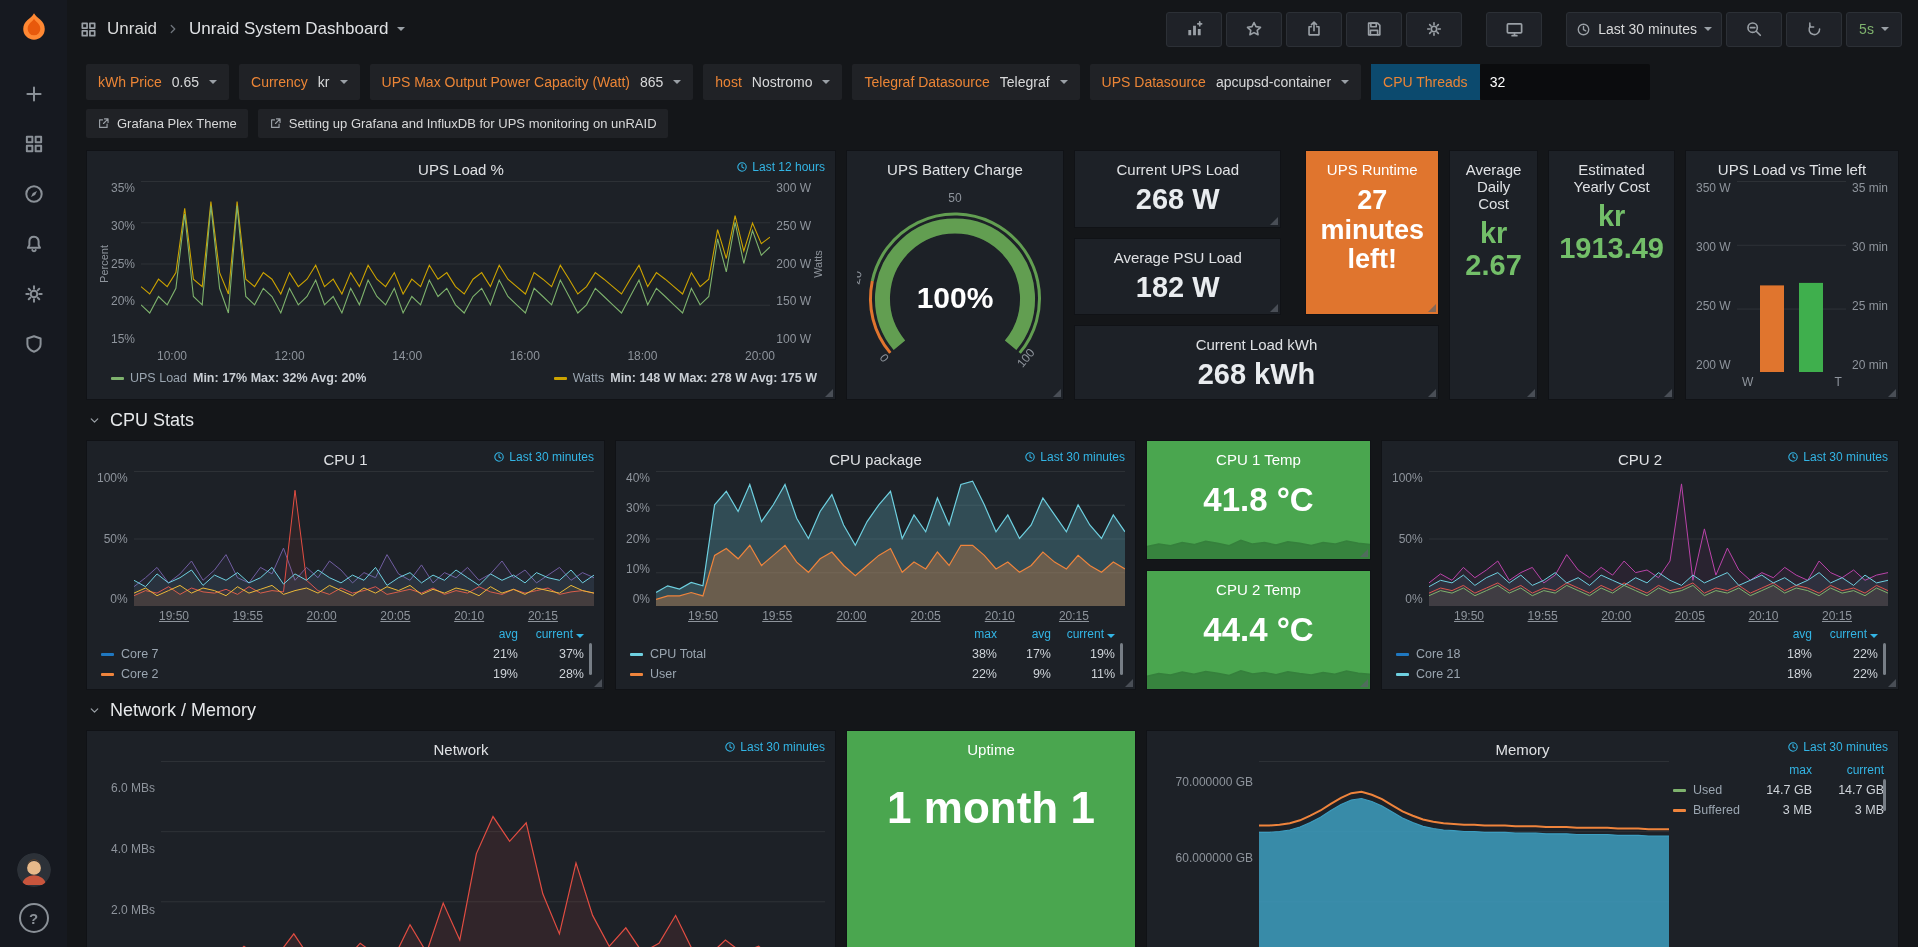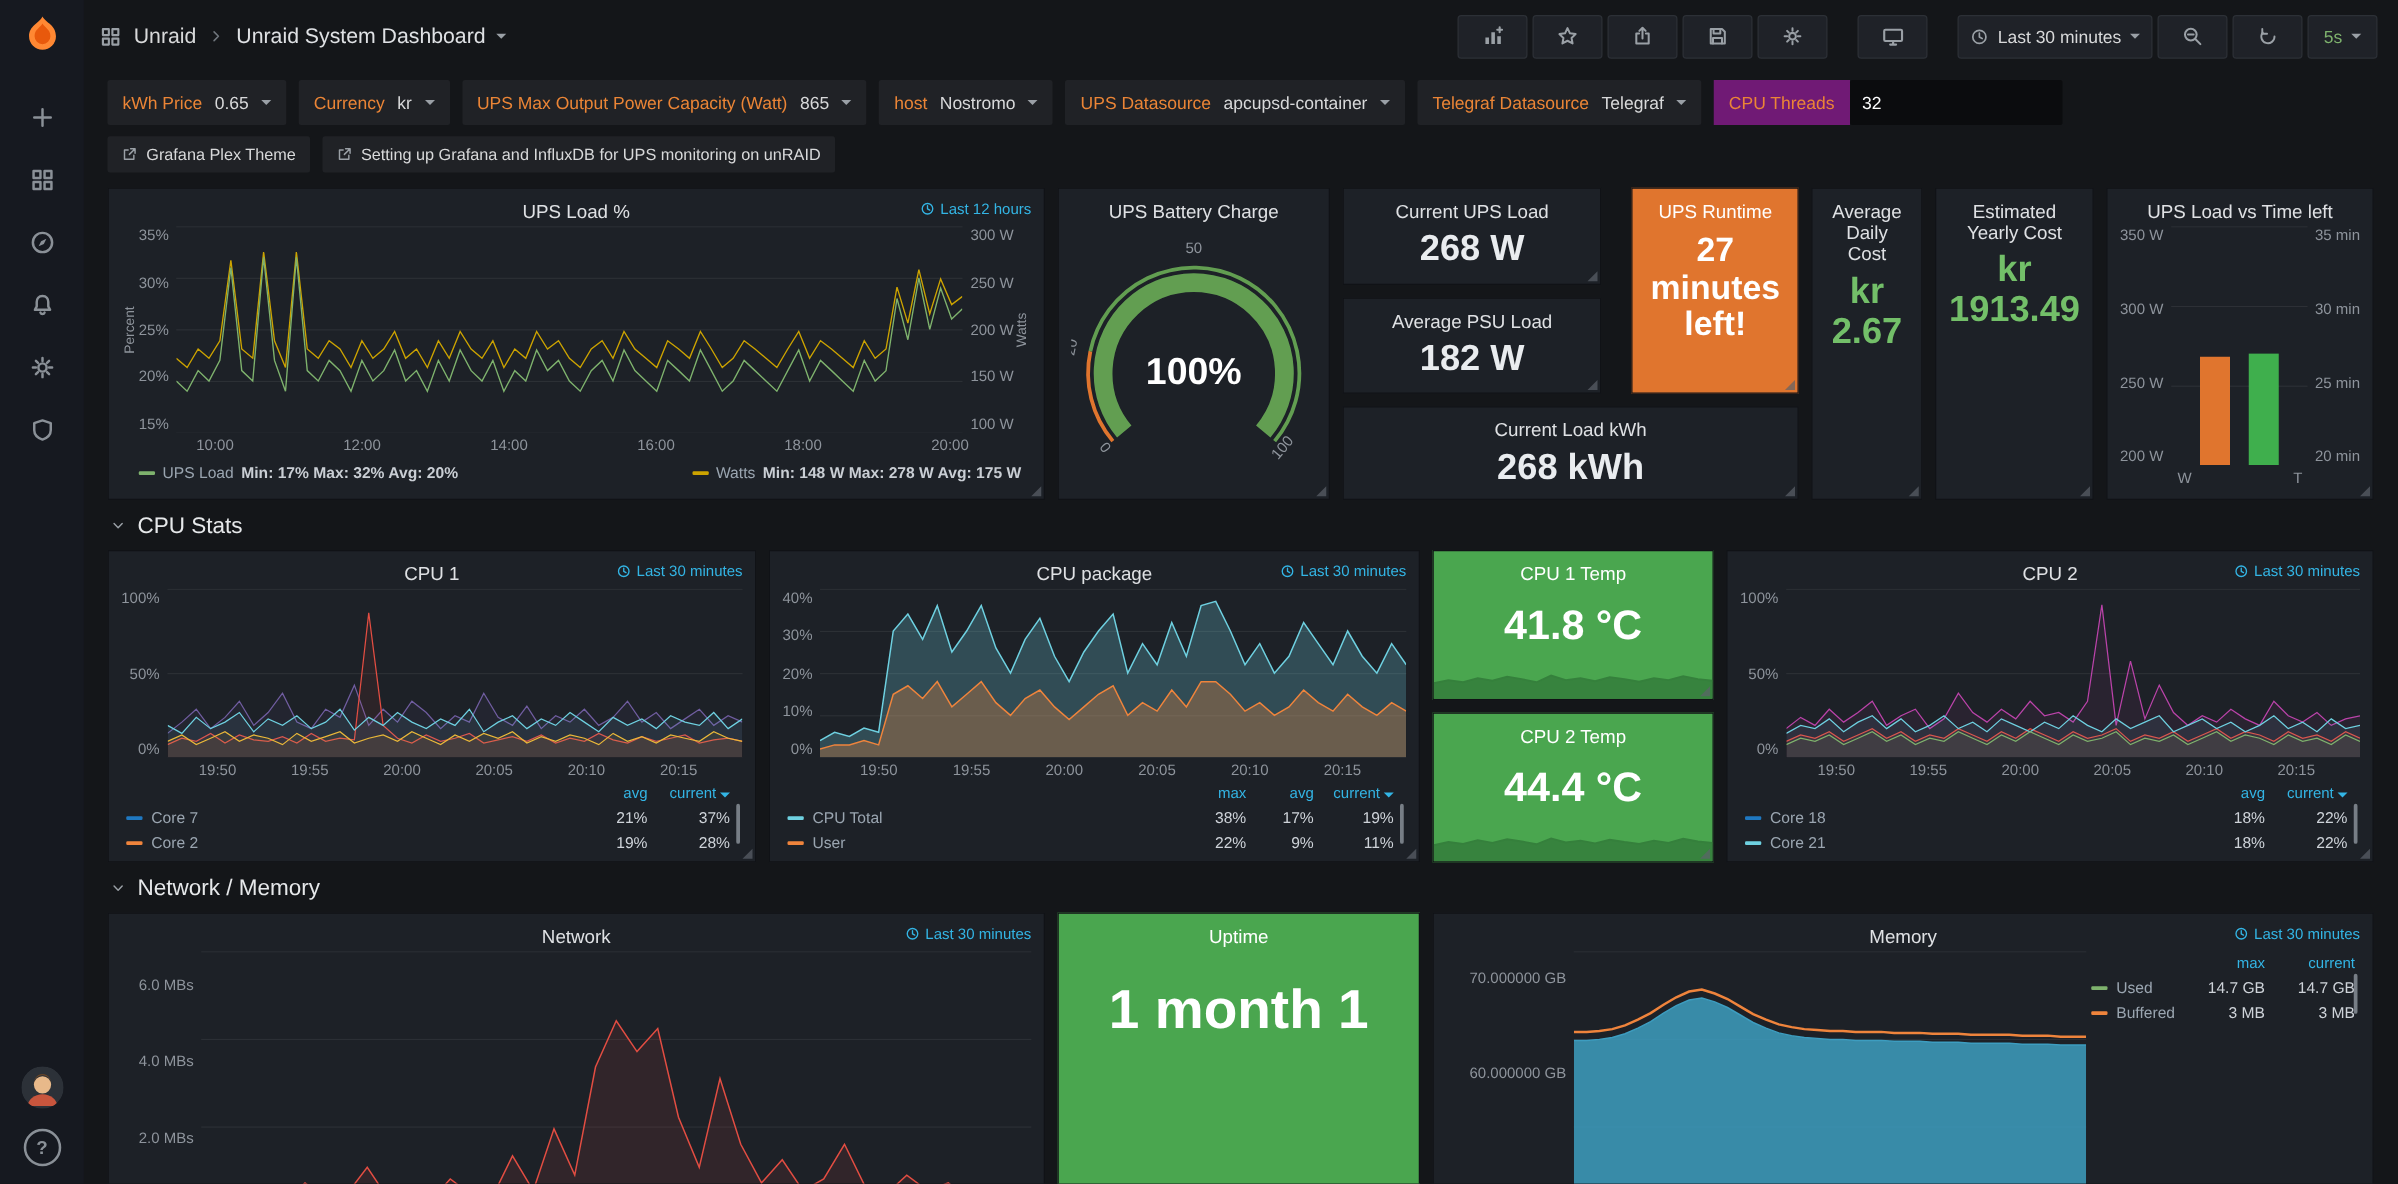--- a/index.html
+++ b/index.html
@@ -58,21 +58,21 @@
   .yax.right{align-items:flex-start;padding:0 0 0 6px;}
   .yax.abs{display:block;position:relative;}
   .yax.abs span{position:absolute;right:6px;transform:translateY(-50%);white-space:nowrap;}
   .plot{flex:1;position:relative;overflow:hidden;}
   .plot svg{position:absolute;left:0;top:0;}
   .grid2{background-image:linear-gradient(to bottom,rgba(255,255,255,.07) 1px,transparent 1px);background-size:100% 50%;}
   .grid3{background-image:linear-gradient(to bottom,rgba(255,255,255,.07) 1px,transparent 1px);background-size:100% 33.4%;}
   .grid4{background-image:linear-gradient(to bottom,rgba(255,255,255,.07) 1px,transparent 1px);background-size:100% 25%;}
   .xax{height:19px;display:flex;justify-content:space-between;align-items:center;font-size:12px;color:#8e949c;flex-shrink:0;}
   .xax-ups{padding:0 50px 0 60px;}
-  .xax-cpu{padding:0 36px 0 62px;}
+  .xax-cpu{padding:0 36px 0 62px;text-decoration:underline;}
   .xax-bars{padding:0 24%;justify-content:space-between;}
   
   .legend-inline{height:26px;display:flex;justify-content:space-between;align-items:center;padding:0 8px 0 14px;flex-shrink:0;font-size:12.5px;}
   .li{display:flex;align-items:center;gap:6px;cursor:pointer;}
   .sw{display:inline-block;width:13px;height:3px;border-radius:1px;flex-shrink:0;}
   .lname{color:#9aa5b0;}
   .lstats{color:#c9ced4;font-weight:700;}
   .legend-table{position:relative;flex-shrink:0;display:grid;font-size:12.5px;row-gap:6px;padding:2px 10px 0 4px;}
   .cols2{grid-template-columns:1fr 62px 66px;}
   .cols3{grid-template-columns:1fr 54px 54px 64px;}
@@ -305,31 +305,31 @@
         <span class="var-label">UPS Max Output Power Capacity (Watt)</span>
         <span class="var-value">865</span>
         <i class="caret"></i>
       </div>
       <div class="var-chip">
         <span class="var-label">host</span>
         <span class="var-value">Nostromo</span>
         <i class="caret"></i>
       </div>
       <div class="var-chip">
+        <span class="var-label">Telegraf Datasource</span>
+        <span class="var-value">Telegraf</span>
+        <i class="caret"></i>
+      </div>
+      <div class="var-chip">
         <span class="var-label">UPS Datasource</span>
         <span class="var-value">apcupsd-container</span>
         <i class="caret"></i>
       </div>
-      <div class="var-chip">
-        <span class="var-label">Telegraf Datasource</span>
-        <span class="var-value">Telegraf</span>
-        <i class="caret"></i>
-      </div>
       <div class="var-chip" style="background:transparent;padding:0;gap:0">
-        <span class="var-label" style="background:#701a75;height:36px;display:flex;align-items:center;padding:0 12px">CPU Threads</span>
+        <span class="var-label" style="background:#0c4a6e;height:36px;display:flex;align-items:center;padding:0 12px">CPU Threads</span>
         <input class="var-input" value="32" style="">
       </div>
     </div>
     <div class="links-row">
       <div class="link-chip">
         <span>
             <svg class="ic" width="13" height="13" viewBox="0 0 20 20">
               <path d="M8.5 4.5H4v11.5h11.5V11"></path>
               <path d="M11.5 3H17v5.5M17 3l-7 7"></path>
             </svg>

